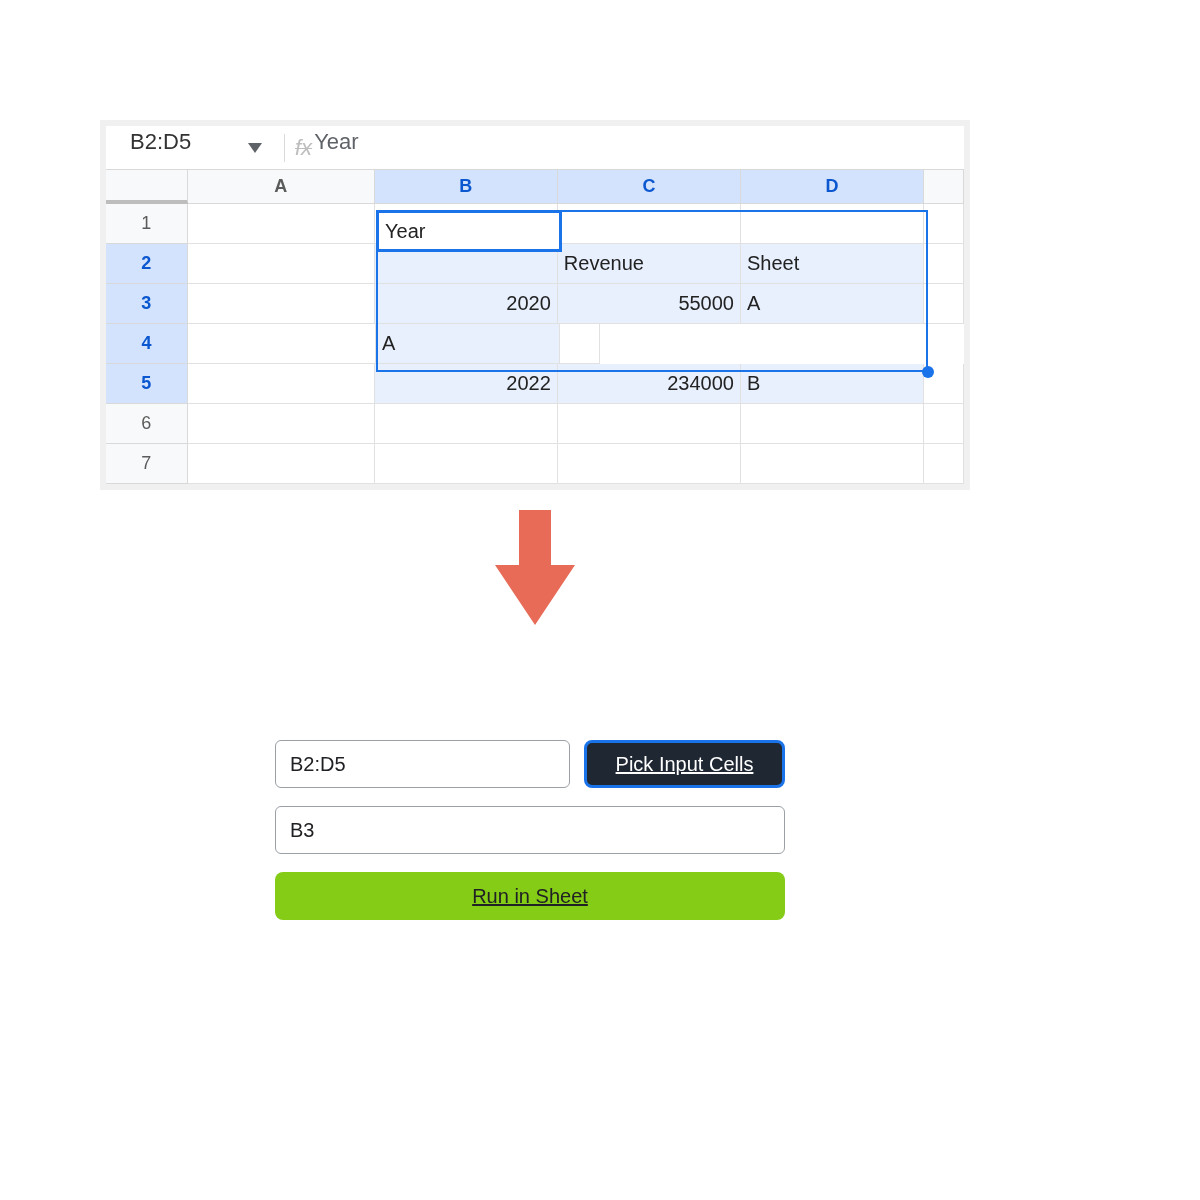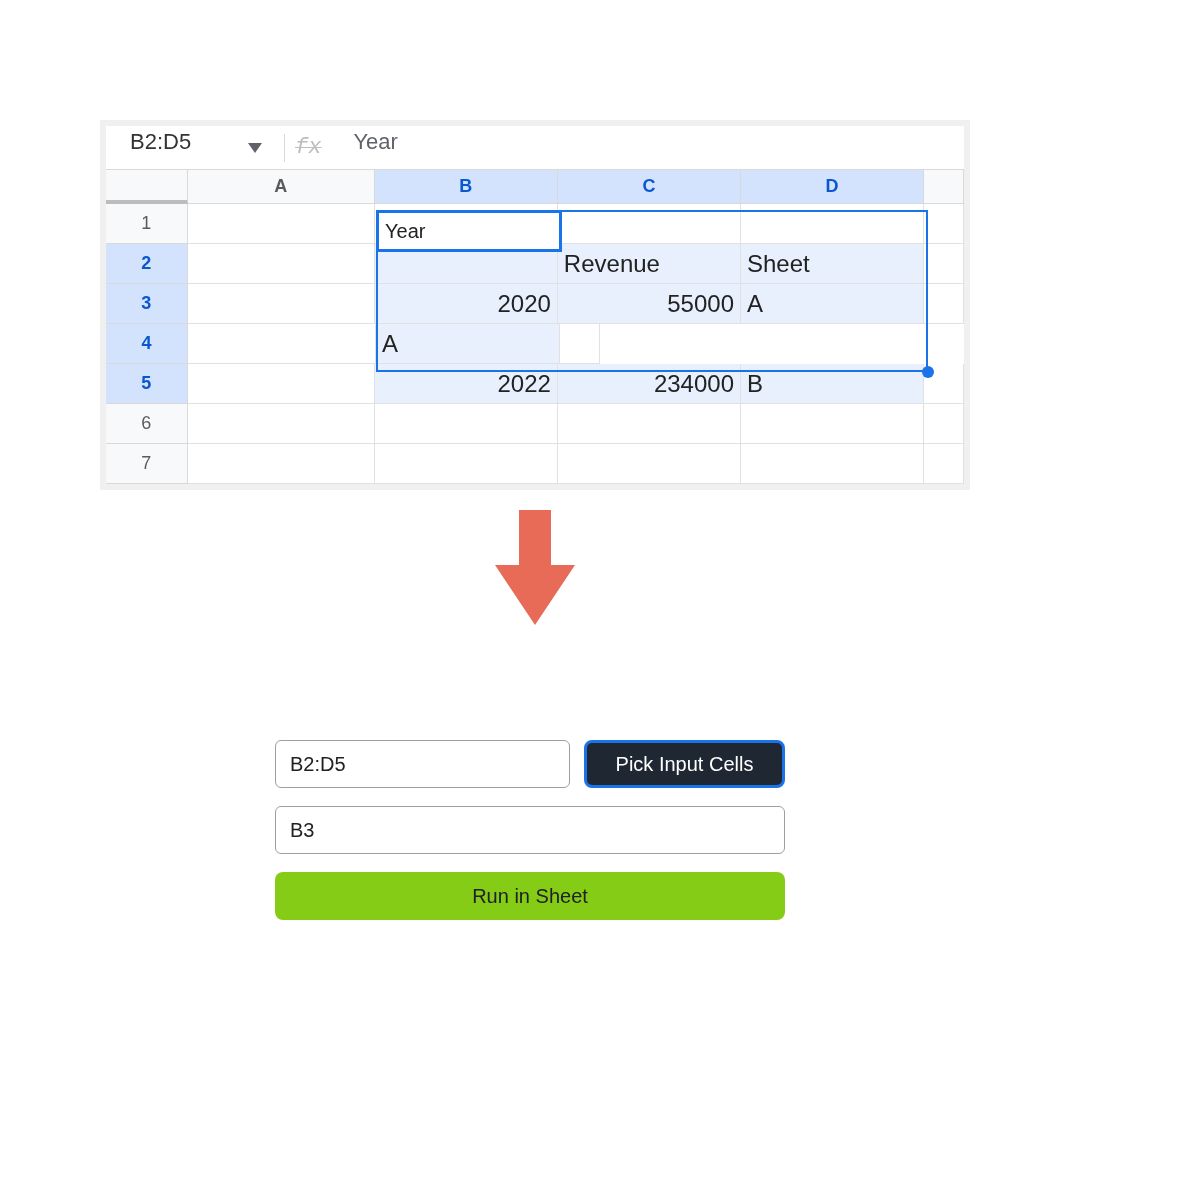--- a/index.html
+++ b/index.html
@@ -42,26 +42,26 @@
     .name-box-text { position: relative; top: -6px; }
     .dropdown-triangle {
       width: 0; height: 0;
       border-left: 7px solid transparent;
       border-right: 7px solid transparent;
       border-top: 10px solid #5f6368;
     }
     .fx-divider { width: 1px; height: 28px; background: #d9d9d9; margin: 0 10px; }
     .fx-label {
       font-style: italic;
-      font-family: Liberation Mono, monospace;
+      font-family: Liberation Sans, sans-serif;
       color: #bdbdbd;
       font-size: 22px;
       text-decoration: line-through;
       text-decoration-thickness: 1px;
-      margin-right: 32px;
+      margin-right: 2px;
     }
     .fx-value { font-size: 22px; color: #5f6368; position: relative; top: -6px; }
 
     
     .grid { display: flex; flex-direction: column; }
     .grid-row { display: flex; }
 
     .corner-cell {
       width: 82px; height: 34px;
       background: #f8f9fa;
@@ -89,21 +89,21 @@
       border-bottom: 1px solid #d9d9d9;
       display: flex; align-items: center; justify-content: center;
       font-size: 18px; color: #5b5b5b;
     }
     .row-header.sel { background: #d3e3fd; color: #0b57d0; font-weight: bold; }
 
     .cell {
       border-right: 1px solid #e1e1e1;
       border-bottom: 1px solid #e1e1e1;
       background: #fff;
-      font-size: 24px;
+      font-size: 20px;
       color: #222;
       display: flex; align-items: center;
       padding: 16px 6px;
     }
     .cell.sel { background: #e8f0fe; }
     .cell.num { justify-content: flex-end; }
     .cell.txt { justify-content: flex-start; }
 
     .row-h { height: 40px; }
 
@@ -164,20 +164,21 @@
       font-size: 20px;
       background: #fff;
       color: #202124;
     }
     .ctrl-btn {
       width: 220px; height: 48px;
       border-radius: 8px;
       font-size: 20px;
       display: flex; align-items: center; justify-content: center;
       cursor: pointer;
+      text-decoration: underline;
     }
     .ctrl-btn.primary {
       background: #1f2733;
       color: #fff;
       border: 3px solid #1a73e8;
     }
     .ctrl-btn.secondary {
       background: #eeeeee;
       color: #202124;
       border: none;

